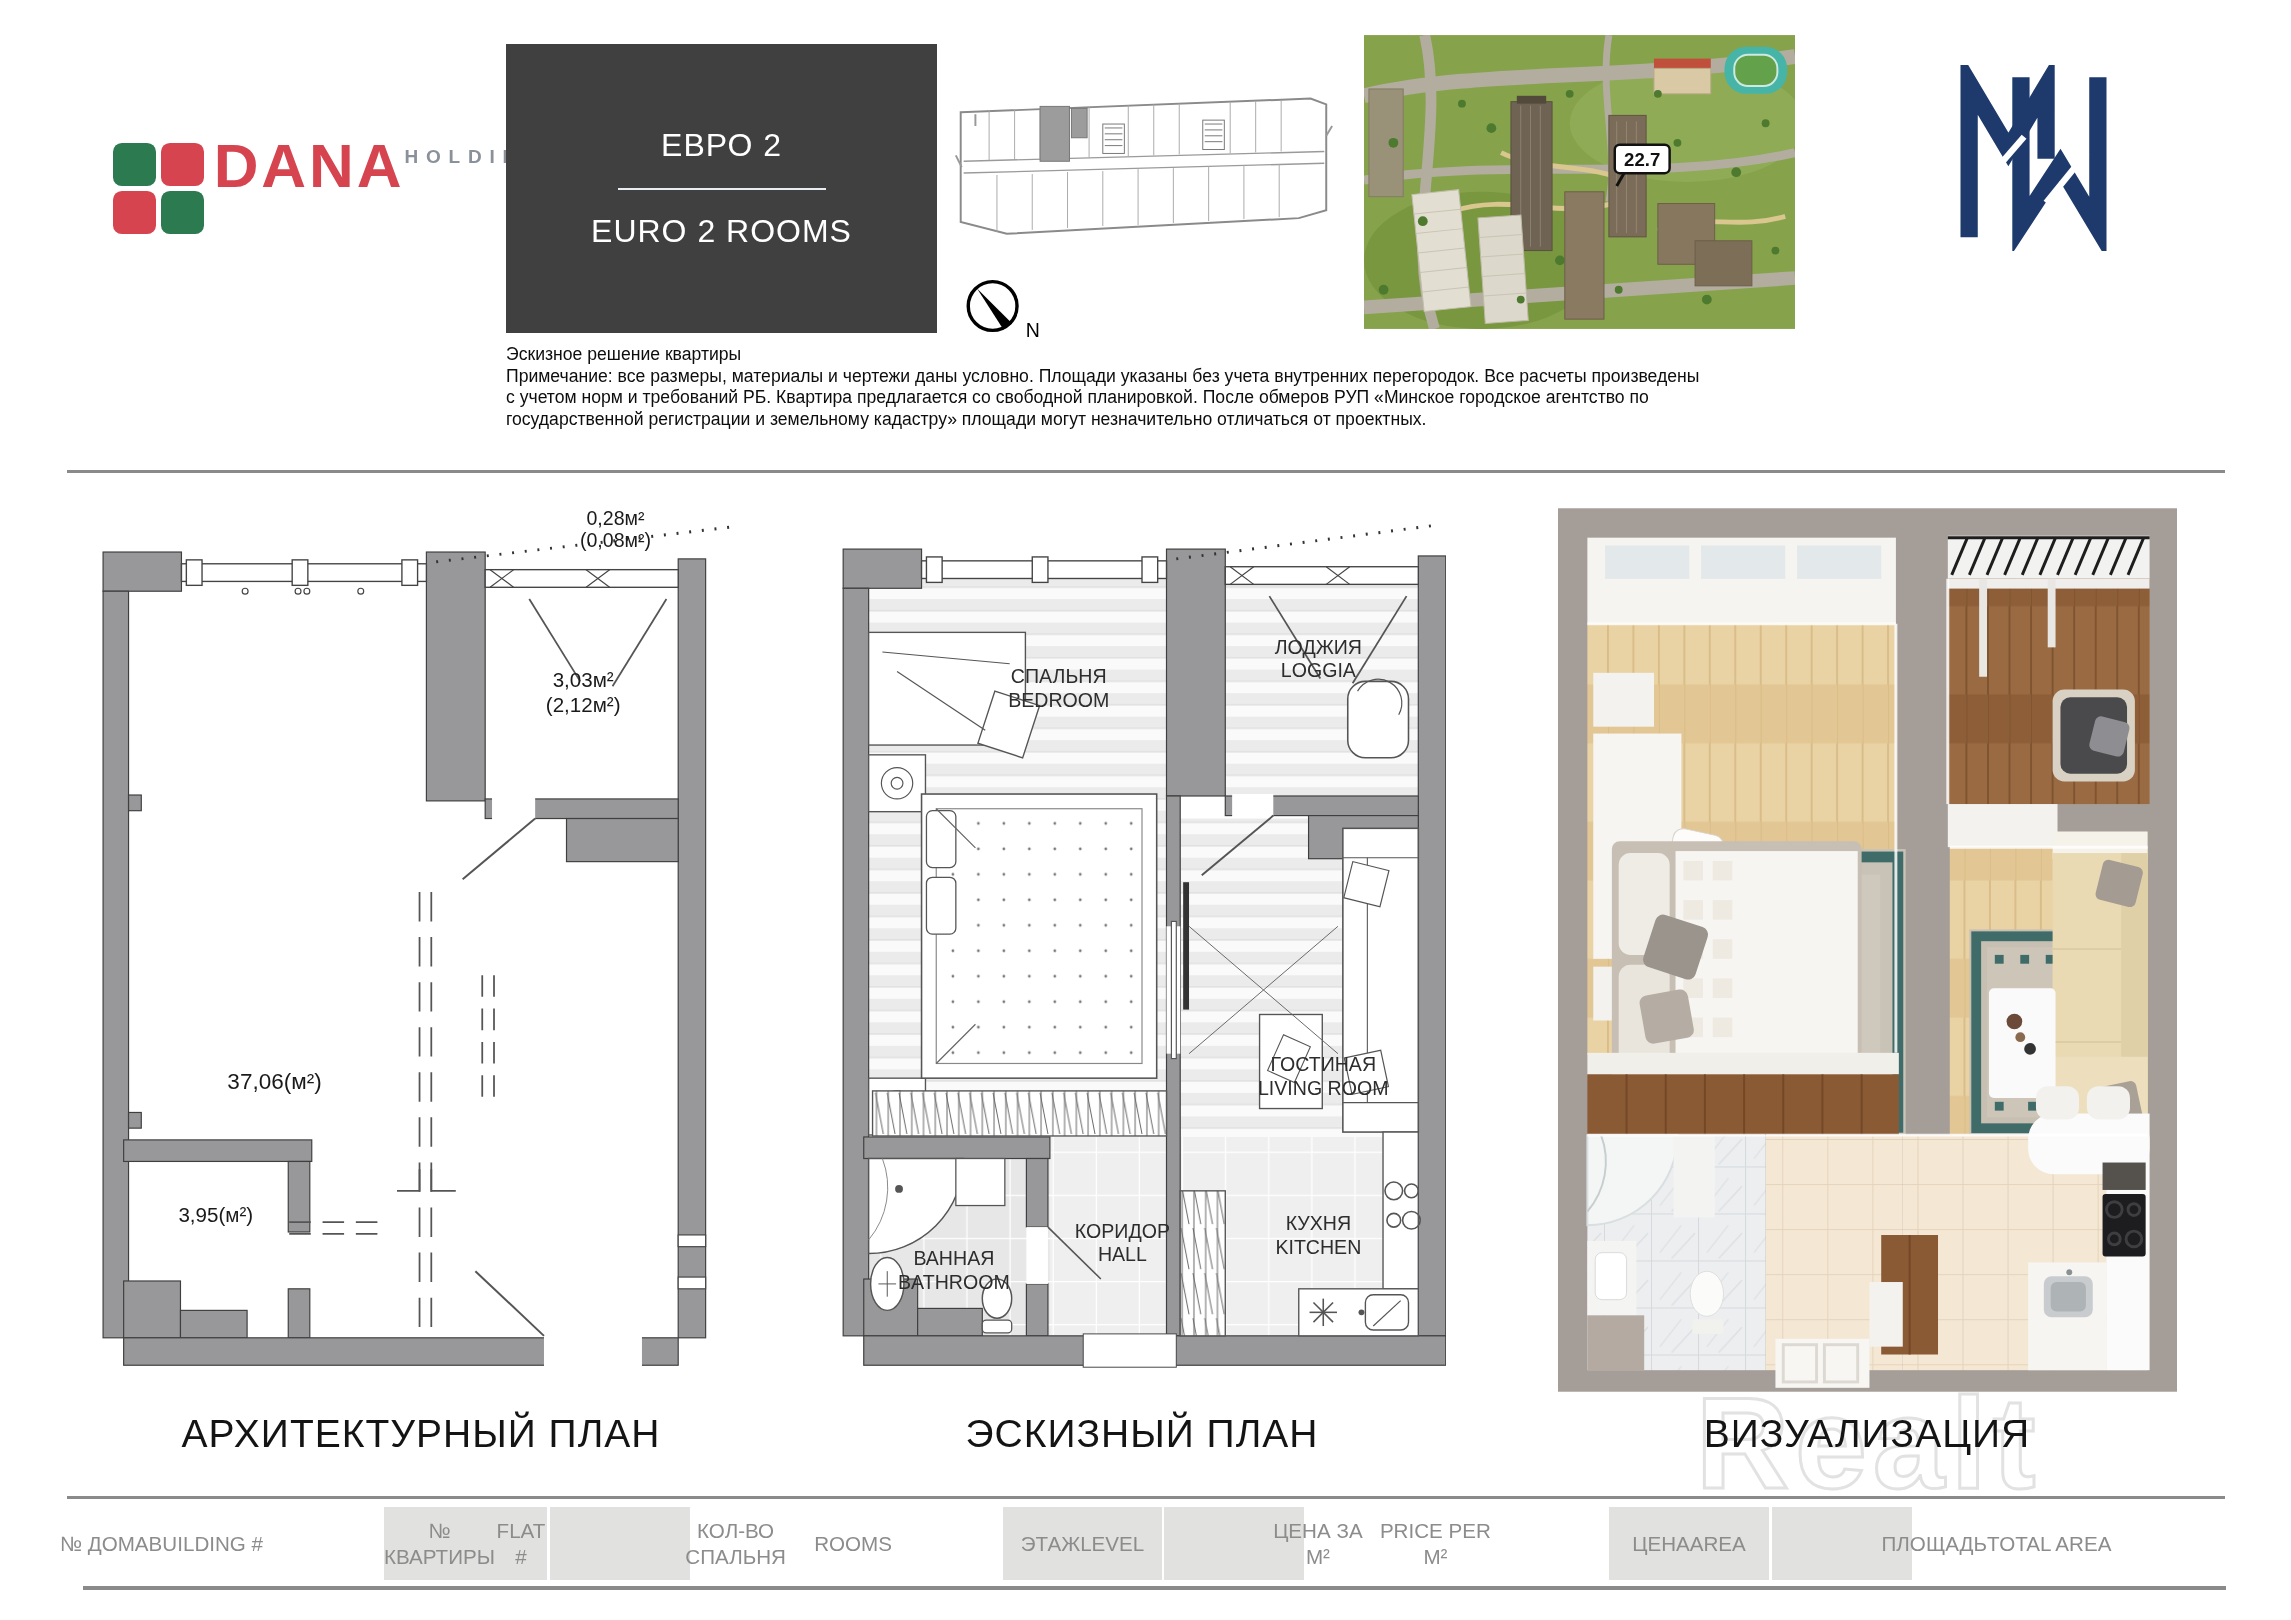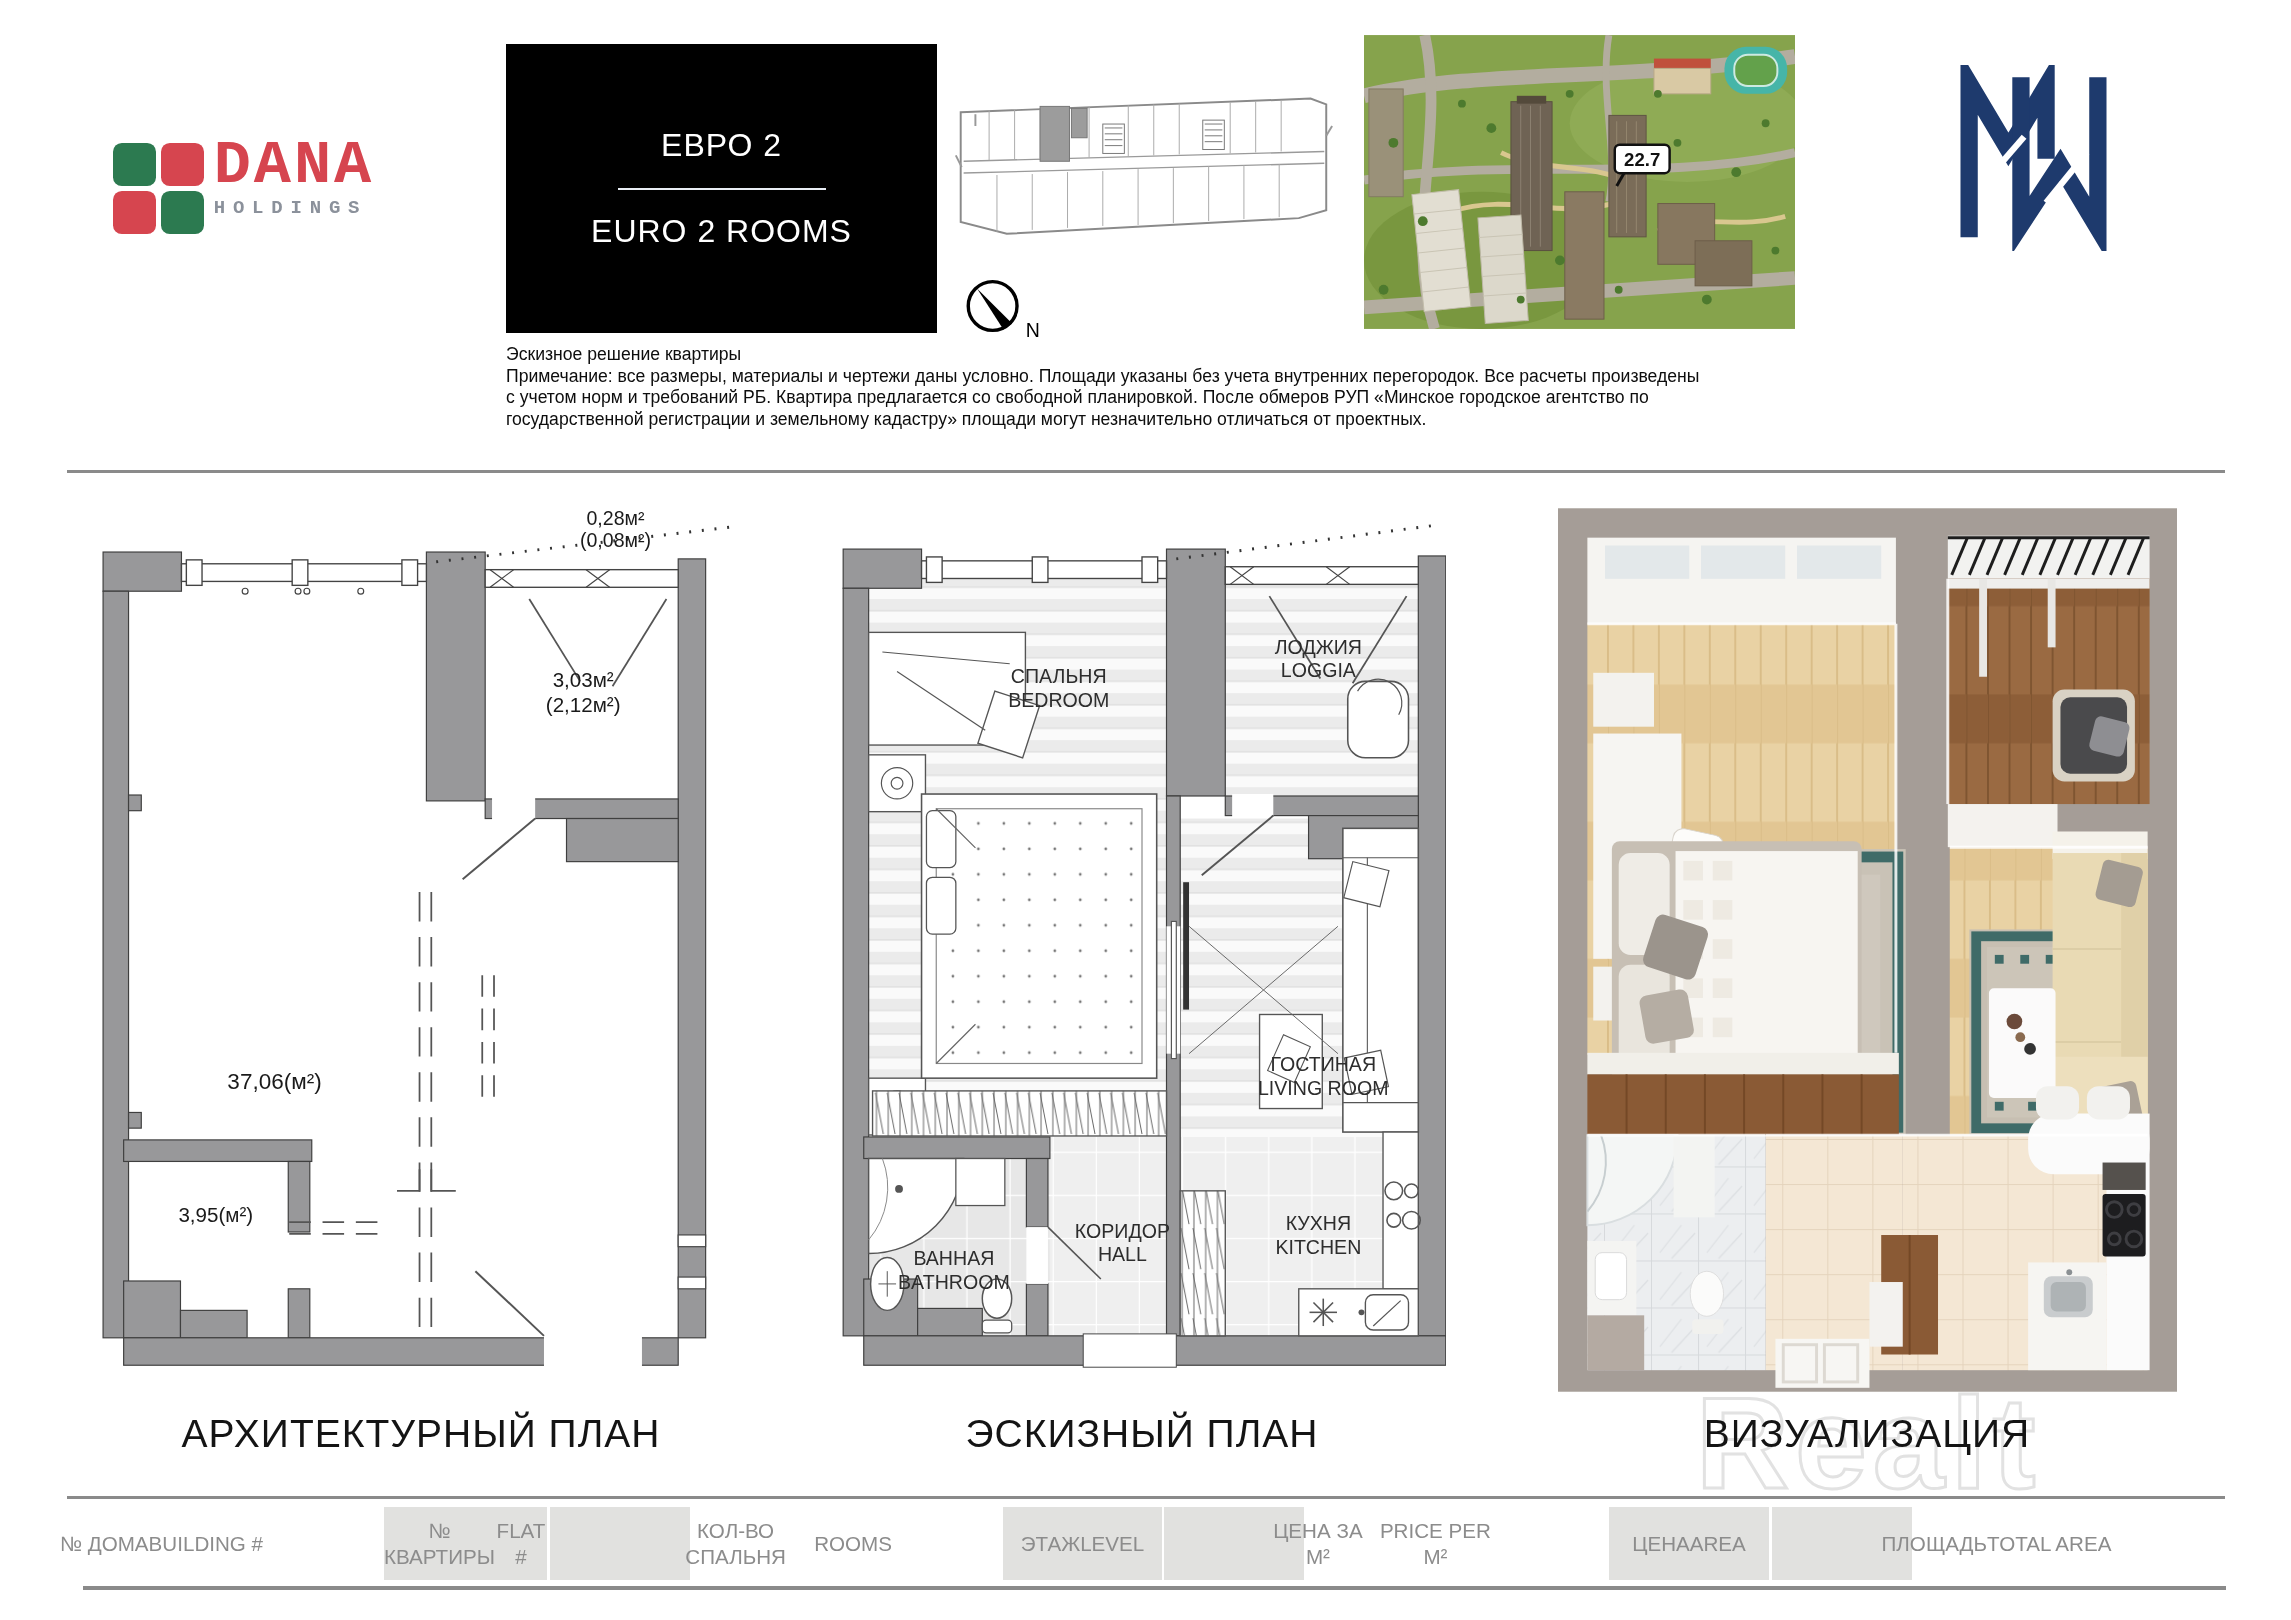--- a/index.html
+++ b/index.html
@@ -5,25 +5,25 @@
   html,body{margin:0;padding:0;background:#888;}
   #page{position:relative;width:2292px;height:1620px;background:#fff;overflow:hidden;
         font-family:"Liberation Sans", sans-serif;color:#111;}
   .abs{position:absolute;}
 
   
   .dana-logo{left:113px;top:143px;display:flex;gap:9.8px;}
   .dana-grid{display:grid;grid-template-columns:43px 43px;grid-template-rows:43px 43px;gap:4.9px;}
   .sq{border-radius:8.8px;}
   .sq.g{background:#2c7a50;} .sq.r{background:#d6454f;}
-  .dana-text{display:flex;flex-direction:column;justify-content:flex-start;font-family:Liberation Mono, monospace;}
+  .dana-text{display:flex;flex-direction:row;justify-content:flex-start;}
   .dana-name{font-size:62px;font-weight:bold;color:#d6454f;letter-spacing:2.9px;line-height:57px;margin-top:-5.9px;}
   .dana-sub{font-size:19px;font-weight:bold;color:#8b919b;letter-spacing:7.8px;margin-top:2.9px;}
 
-  .unit-badge{left:506px;top:44px;width:431px;height:289px;background:#000000;
+  .unit-badge{left:506px;top:44px;width:431px;height:289px;background:#404040;
               display:flex;flex-direction:column;align-items:center;justify-content:center;}
   .unit-badge .t{color:#fff;font-size:32px;letter-spacing:1px;}
   .unit-badge .dv{width:208px;height:2px;background:#e8edf4;margin:23.5px 0;}
 
   .brand{left:1892px;top:59px;width:284px;text-align:center;}
   .brand-name{font-size:29px;font-weight:bold;letter-spacing:2px;color:#1e3a6d;margin-top:5.9px;}
 
   .disclaimer{left:506px;top:344px;width:1333px;font-size:17.6px;line-height:21.6px;color:#0d0d0d;}
   .disclaimer .body{white-space:pre-line;}
 

